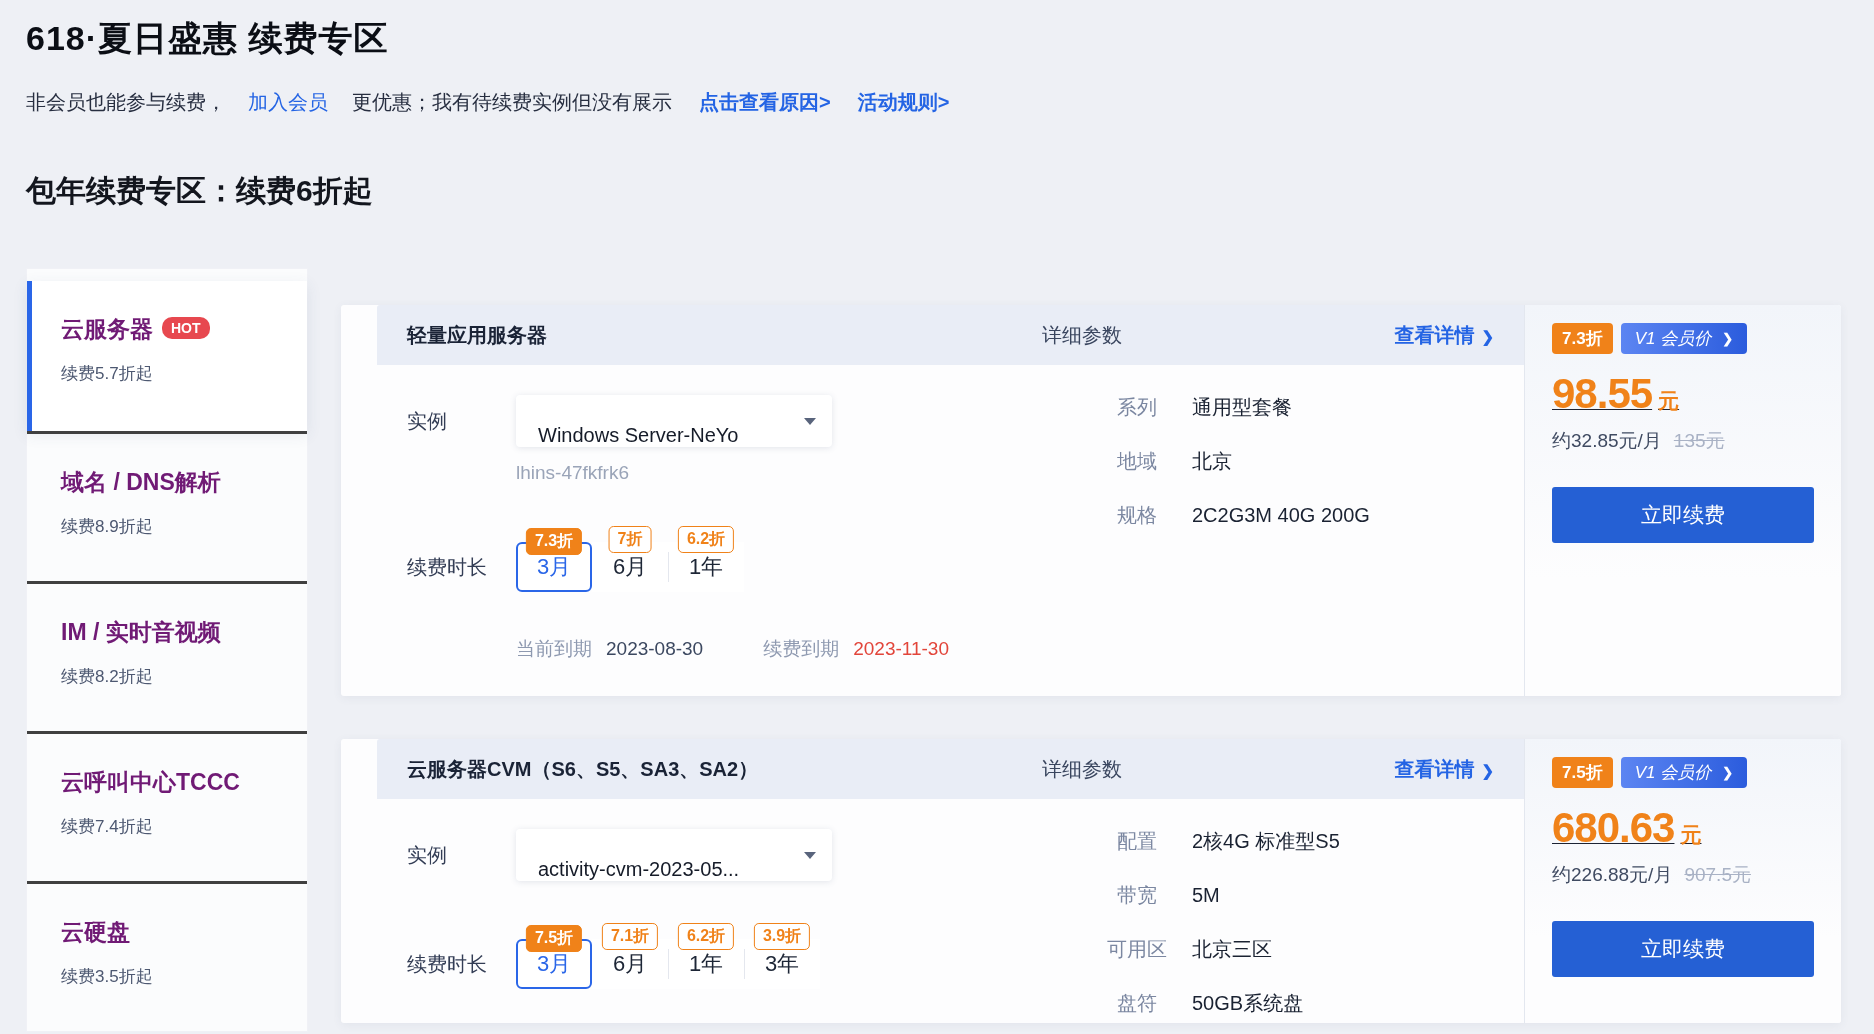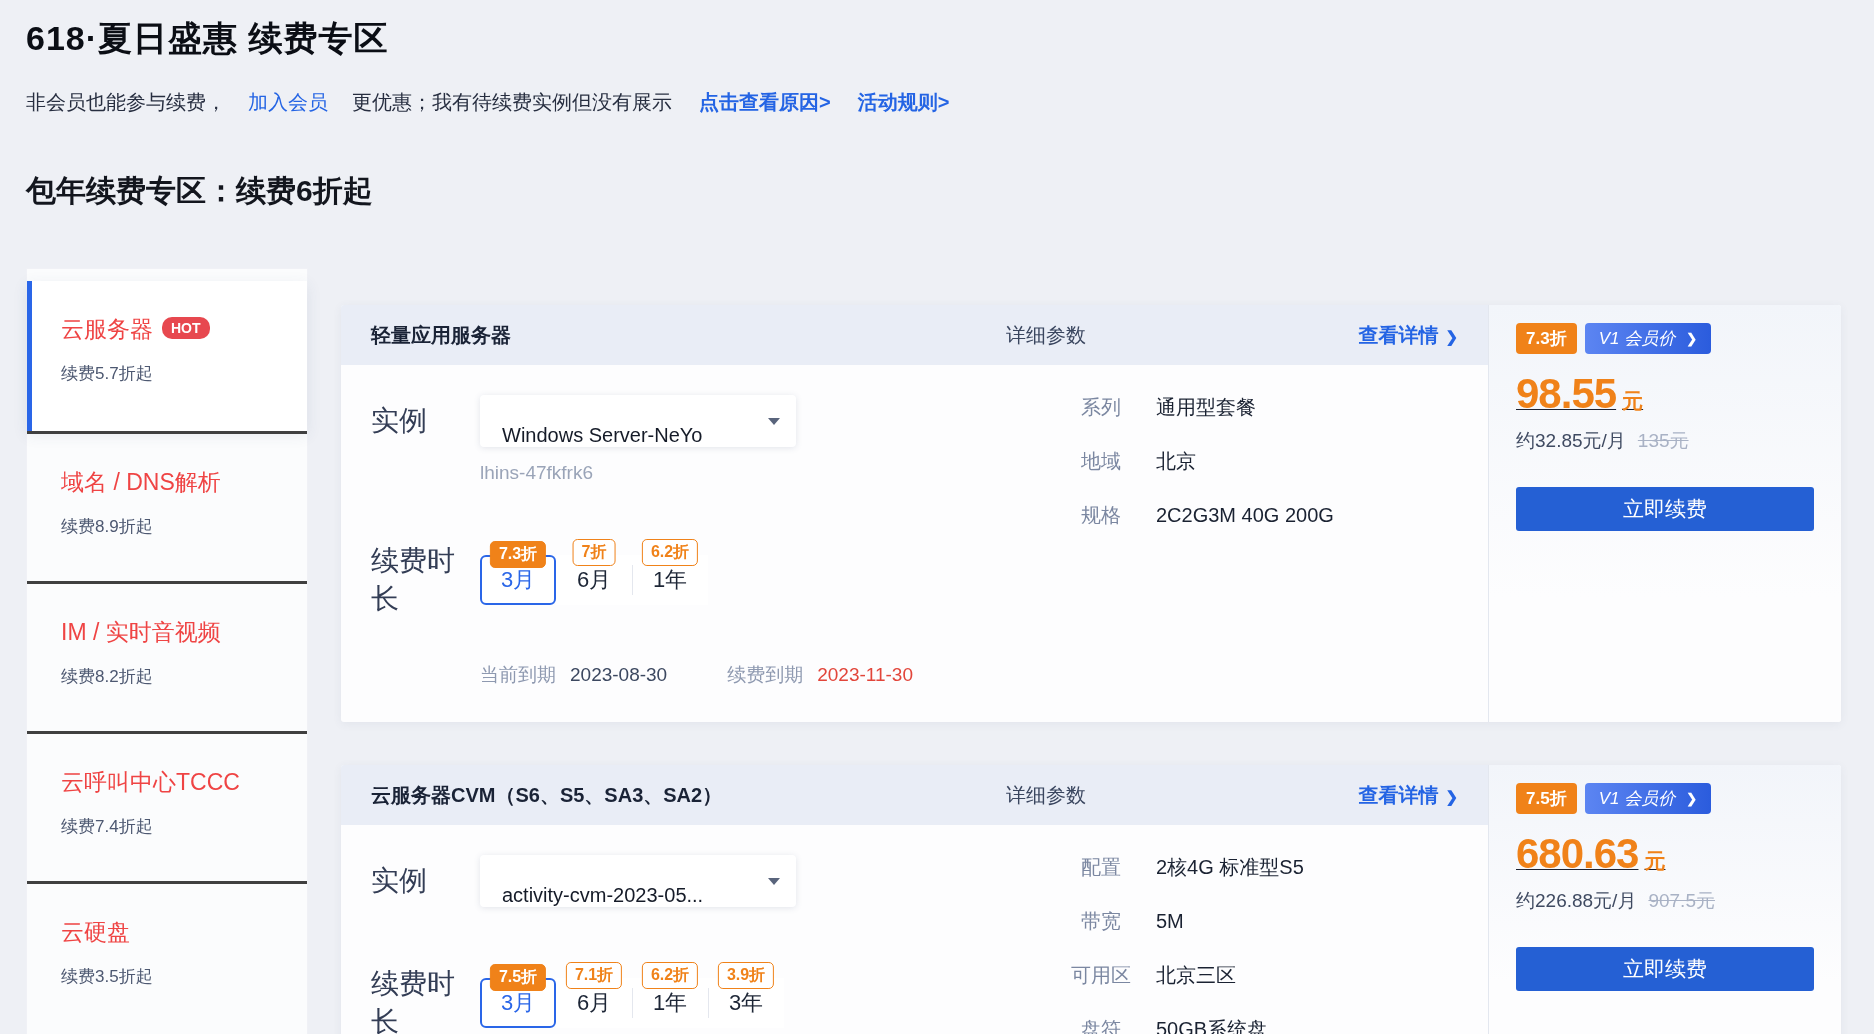--- a/index.html
+++ b/index.html
@@ -38,57 +38,58 @@
     height:150px;box-sizing:border-box;
     padding:33px 0 0 34px;position:relative;cursor:pointer;
   }
   .side-item + .side-item{border-top:3px solid #404040;}
   .side-item.selected{
     background:#ffffff;
     border-left:5px solid #2a66e8;
     padding-left:29px;
     box-shadow:0 4px 14px rgba(60,80,120,0.10);
   }
-  .side-title{font-size:23px;font-weight:normal;color:#ef4444;}
+  .side-title{font-size:23px;font-weight:bold;color:#701a75;}
   .hot-badge{
     display:inline-block;background:#e7484f;color:#fff;
     font-size:14px;font-weight:bold;
     border-radius:10px;padding:3px 9px;margin-left:9px;
     vertical-align:4px;
   }
   .side-sub{margin-top:17px;font-size:17px;color:#4d5871;}
 
   
   .cards{
     flex:1;margin:0 33px;padding-top:37px;
     display:flex;flex-direction:column;gap:43px;
   }
   .card{
     display:flex;background:#fdfdfe;border-radius:3px;
     box-shadow:0 2px 10px rgba(70,85,120,0.07);
+    padding-left:36px;
   }
   .card-main{width:1147px;flex-shrink:0;}
   .card-header{
     height:60px;background:#e9edf6;
     display:flex;align-items:center;
     padding:0 30px;box-sizing:border-box;position:relative;
     border-radius:3px 0 0 0;
   }
   .card-title{font-size:20px;font-weight:bold;color:#1a2336;}
   .params-label{position:absolute;left:665px;font-size:20px;color:#3a465f;}
   .detail-link{
     position:absolute;right:30px;
     font-size:20px;font-weight:bold;color:#2464e4;
     text-decoration:none;cursor:pointer;
   }
   .detail-link .chev{font-size:15px;margin-left:7px;}
 
   .card-body{position:relative;padding:30px 0 34px 30px;}
   .form-row{display:flex;align-items:center;}
-  .field-label{width:109px;flex-shrink:0;font-size:28px;color:#333d55;}
+  .field-label{width:109px;flex-shrink:0;font-size:20px;color:#333d55;}
 
   .select{
     width:316px;height:52px;background:#fff;border-radius:4px;
     box-shadow:0 1px 6px rgba(90,100,130,0.16);
     display:flex;align-items:flex-end;
     padding:0 42px 0 22px;box-sizing:border-box;
     position:relative;cursor:pointer;
   }
   .select-value{font-size:20px;color:#151b28;white-space:nowrap;}
   .caret{
@@ -152,21 +153,21 @@
     padding:4px 14px;border-radius:4px;text-decoration:none;
   }
   .chev-white{margin-left:11px;font-size:13px;font-weight:bold;font-style:normal;}
   .price-line{margin-top:16px;text-decoration:underline;}
   .amount{font-size:42px;font-weight:bold;color:#f08219;letter-spacing:-1px;}
   .currency{font-size:21px;font-weight:bold;color:#f08219;margin-left:6px;}
   .monthly-line{margin-top:10px;font-size:19px;}
   .monthly{color:#3f4a61;}
   .original{color:#a9b2c5;text-decoration:line-through;margin-left:12px;}
   .renew-btn{
-    display:block;width:100%;height:44px;margin-top:33px;
+    display:block;width:100%;height:56px;margin-top:33px;
     background:#2560d4;color:#fff;font-size:21px;
     border:none;border-radius:3px;cursor:pointer;
     font-family:"Liberation Sans",sans-serif;
   }
 </style>
 </head>
 <body>
 
 <div class="page">
   <h1 class="page-title">618·夏日盛惠 续费专区</h1>

